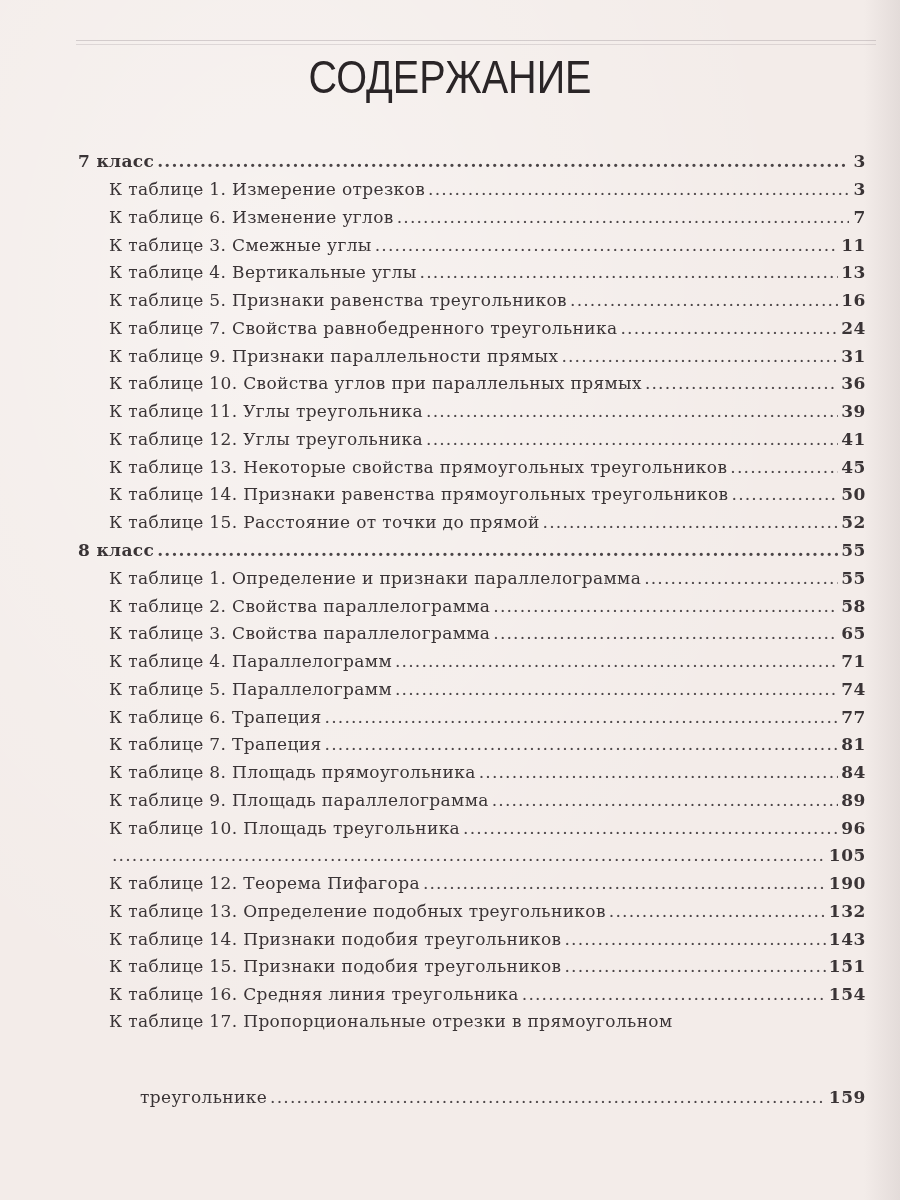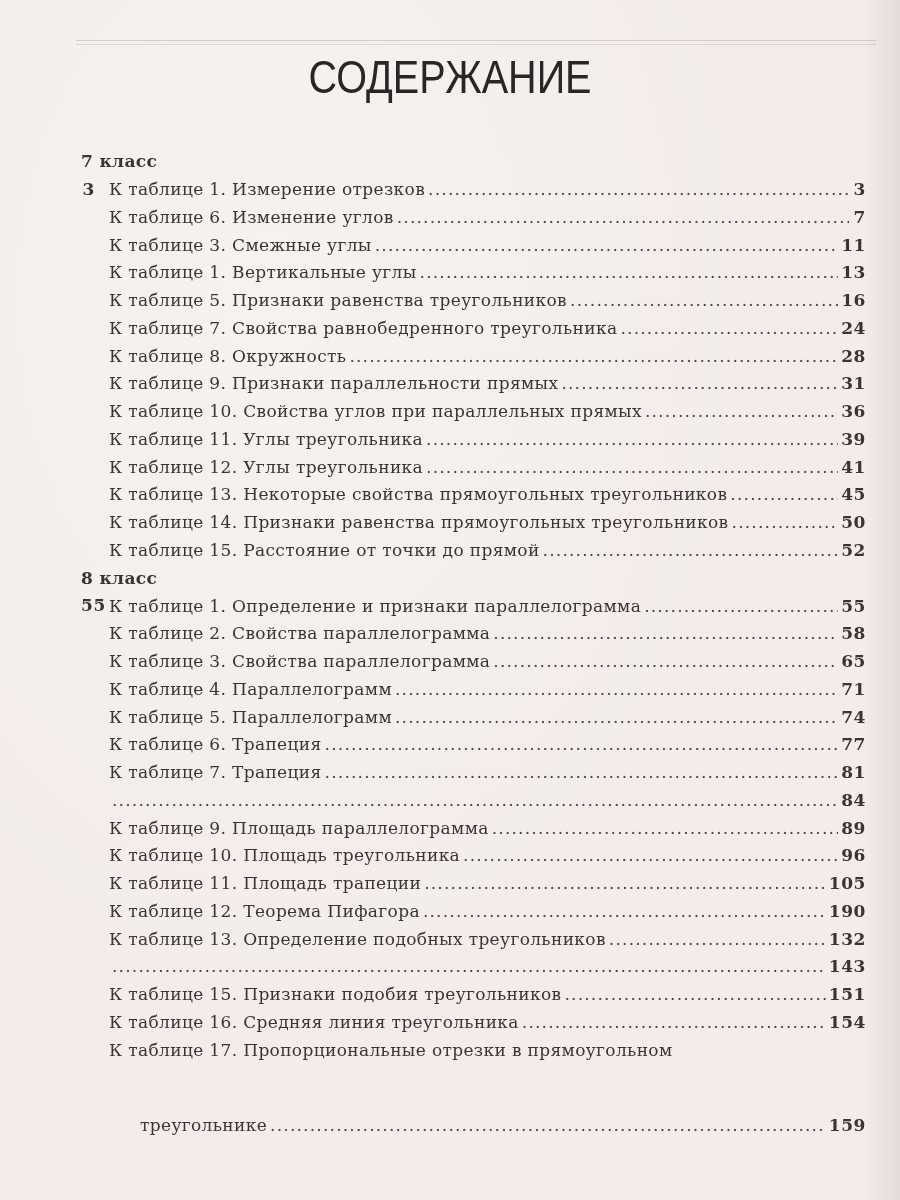--- a/index.html
+++ b/index.html
@@ -32,24 +32,24 @@
   }
   .toc {
     position: absolute; left: 78px; top: 148px; width: 788px;
   }
   .row {
     display: flex; align-items: baseline;
     height: 27.75px; line-height: 27.75px;
     font-size: 17px;
     letter-spacing: 0.35px;
   }
-  .row.section { font-weight: bold; height: 28px; flex-direction: column; }
+  .row.section { font-weight: bold; height: 28px; }
   .row.section.gap { margin-top: 0; }
   .row.item { padding-left: 31px; justify-content: flex-end; }
-  .row.cont { padding-left: 31px; height: 27px; }
+  .row.cont { padding-left: 31px; height: 27px; align-items: center; }
   .row.wrap { padding-left: 62px; margin-top: 48px; }
   .label { white-space: nowrap; flex: 0 0 auto; }
   .dots {
     flex: 1 1 auto; overflow: hidden; white-space: nowrap;
     margin: 0 3px; color: #4a4446; letter-spacing: 1.2px;
   }
   .dots::before {
     content: "..................................................................................................................................................................................................................";
   }
   .page { flex: 0 0 auto; text-align: right; min-width: 14px; font-weight: bold; letter-spacing: 0.6px; }
@@ -78,38 +78,33 @@
       <span class="label">К таблице 6. Изменение углов</span>
       <span class="dots"></span>
       <span class="page">7</span>
     </div>
   <div class="row item">
       <span class="label">К таблице 3. Смежные углы</span>
       <span class="dots"></span>
       <span class="page">11</span>
     </div>
   <div class="row item">
-      <span class="label">К таблице 1. Вертикальные углы</span>
+      <span class="label">К таблице 4. Вертикальные углы</span>
       <span class="dots"></span>
       <span class="page">13</span>
     </div>
   <div class="row item">
       <span class="label">К таблице 5. Признаки равенства треугольников</span>
       <span class="dots"></span>
       <span class="page">16</span>
     </div>
   <div class="row item">
       <span class="label">К таблице 7. Свойства равнобедренного треугольника</span>
       <span class="dots"></span>
       <span class="page">24</span>
-    </div>
-  <div class="row item">
-      <span class="label">К таблице 8. Окружность</span>
-      <span class="dots"></span>
-      <span class="page">28</span>
     </div>
   <div class="row item">
       <span class="label">К таблице 9. Признаки параллельности прямых</span>
       <span class="dots"></span>
       <span class="page">31</span>
     </div>
   <div class="row item">
       <span class="label">К таблице 10. Свойства углов при параллельных прямых</span>
       <span class="dots"></span>
       <span class="page">36</span>
@@ -174,49 +169,50 @@
       <span class="label">К таблице 6. Трапеция</span>
       <span class="dots"></span>
       <span class="page">77</span>
     </div>
   <div class="row item">
       <span class="label">К таблице 7. Трапеция</span>
       <span class="dots"></span>
       <span class="page">81</span>
     </div>
   <div class="row item">
+      <span class="label">К таблице 8. Площадь прямоугольника</span>
       <span class="dots"></span>
       <span class="page">84</span>
     </div>
   <div class="row item">
       <span class="label">К таблице 9. Площадь параллелограмма</span>
       <span class="dots"></span>
       <span class="page">89</span>
     </div>
   <div class="row item">
       <span class="label">К таблице 10. Площадь треугольника</span>
       <span class="dots"></span>
       <span class="page">96</span>
     </div>
   <div class="row item">
-      <span class="label">К таблице 11. Площадь трапеции</span>
       <span class="dots"></span>
       <span class="page">105</span>
     </div>
   <div class="row item">
       <span class="label">К таблице 12. Теорема Пифагора</span>
       <span class="dots"></span>
       <span class="page">190</span>
     </div>
   <div class="row item">
       <span class="label">К таблице 13. Определение подобных треугольников</span>
       <span class="dots"></span>
       <span class="page">132</span>
     </div>
   <div class="row item">
+      <span class="label">К таблице 14. Признаки подобия треугольников</span>
       <span class="dots"></span>
       <span class="page">143</span>
     </div>
   <div class="row item">
       <span class="label">К таблице 15. Признаки подобия треугольников</span>
       <span class="dots"></span>
       <span class="page">151</span>
     </div>
   <div class="row item">
       <span class="label">К таблице 16. Средняя линия треугольника</span>

